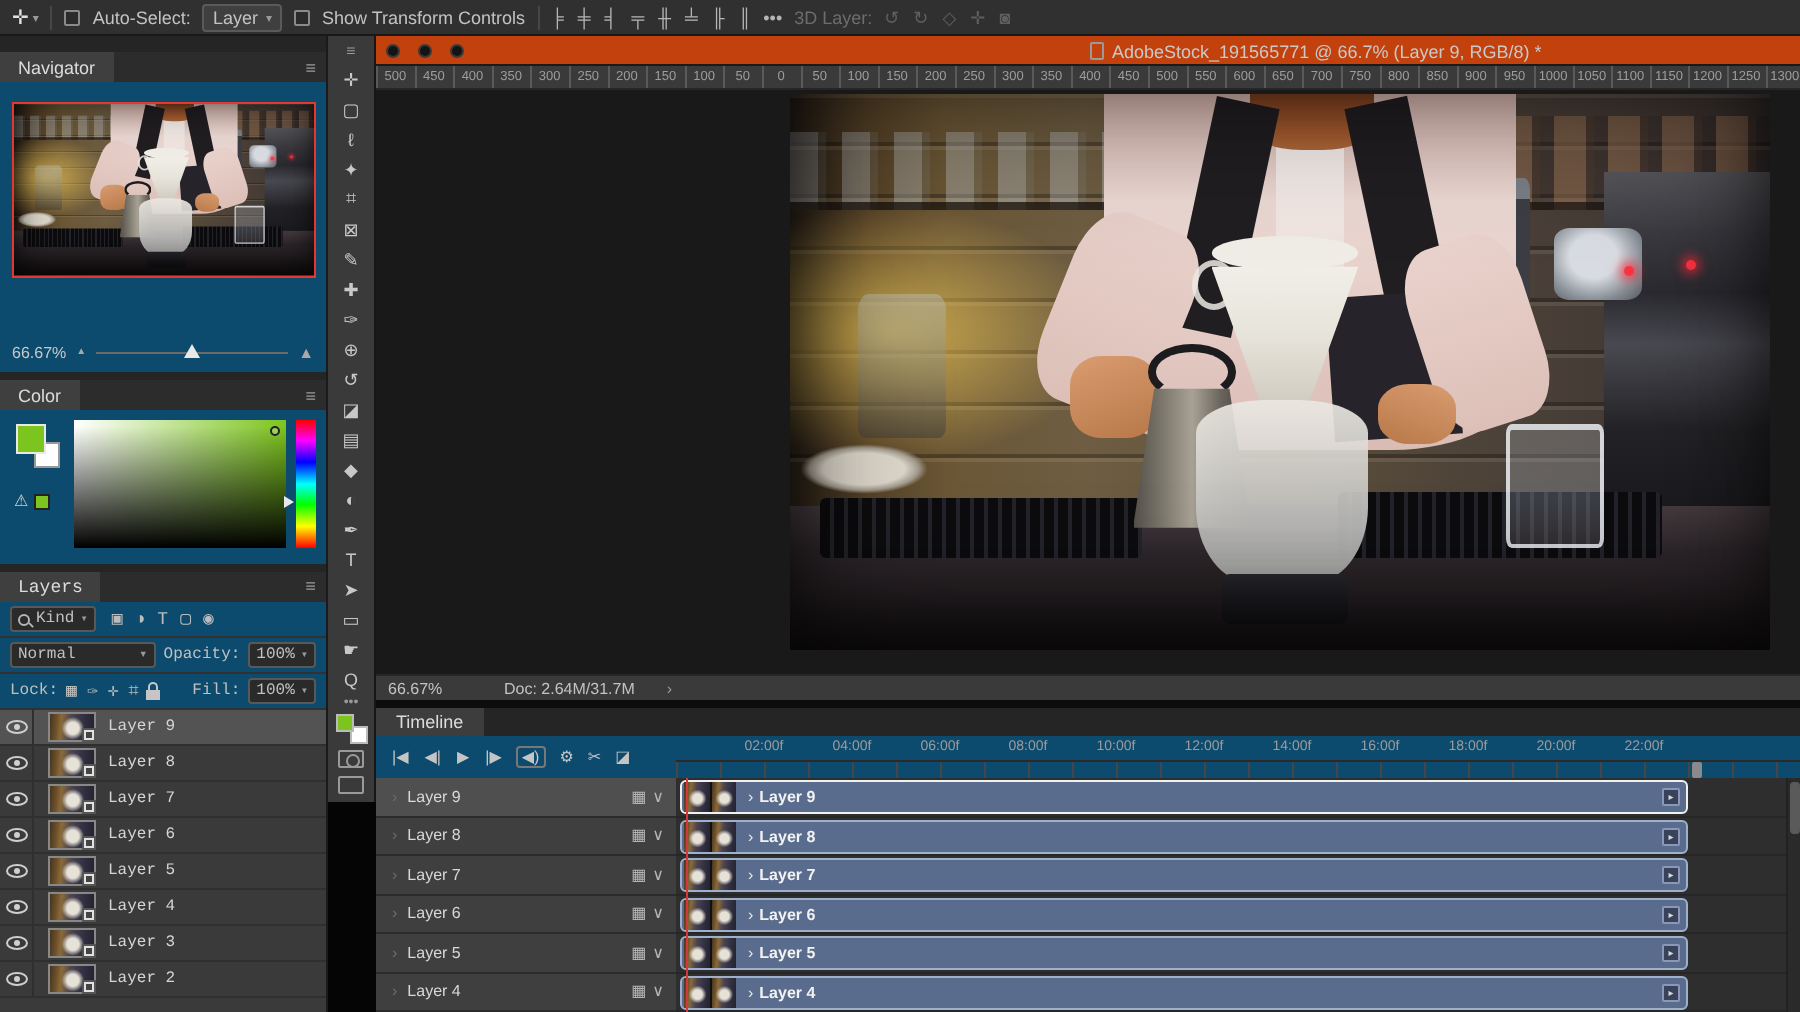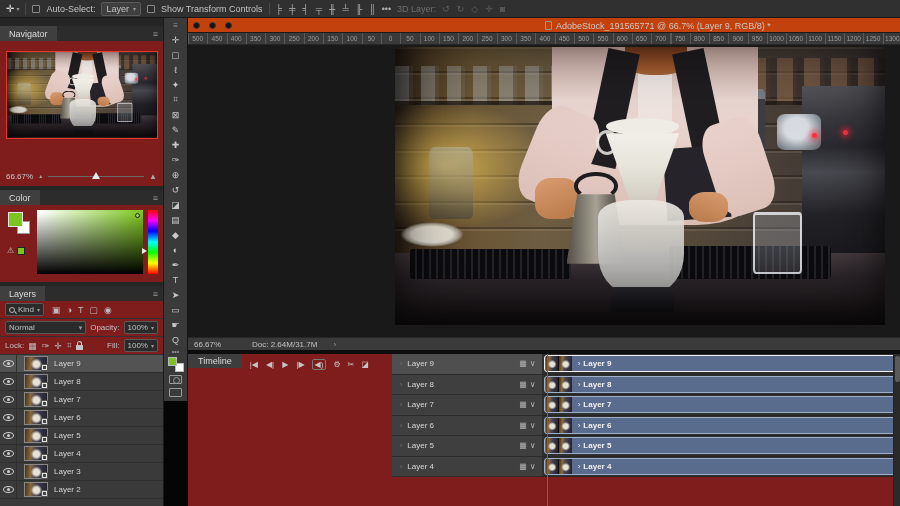--- a/index.html
+++ b/index.html
@@ -19,21 +19,21 @@
   .ob-icons{ display:flex; gap:7px; font-size:9px; color:#b5b5b5; }
   .dim{ color:#6d6d6d; }
   .ob-3d-icons{ display:flex; gap:7px; font-size:9px; color:#5f5f5f; }
 
   
   .workspace{ display:flex; height:488px; }
 
   
   .left-col{ width:164px; background:#252525; padding-top:8px; display:flex; flex-direction:column;
     border-right:1px solid #1a1a1a; }
-  .panel{ background:#7f1d1d; display:flex; flex-direction:column; margin-bottom:4px; }
+  .panel{ background:#0c4a6e; display:flex; flex-direction:column; margin-bottom:4px; }
   .panel-head{ height:15px; background:#2c2c2c; display:flex; align-items:center; }
   .panel-tab{ background:#3f3f3f; height:15px; display:flex; align-items:center; padding:0 9px;
     font-size:9px; color:#dcdcdc; }
   .panel-menu{ margin-left:auto; padding-right:5px; color:#9a9a9a; font-size:9px; }
 
   .panel-nav{ height:160px; }
   .nav-body{ flex:1; display:flex; flex-direction:column; align-items:center; padding-top:10px; }
   .nav-thumb{ width:152px; height:88px; border:1px solid #e5372e; overflow:hidden; position:relative; }
   .nav-thumb .scene{ transform:scale(0.308); transform-origin:0 0; }
   .nav-zoomrow{ margin-top:auto; width:100%; display:flex; align-items:center; gap:5px;
@@ -58,21 +58,21 @@
   .sat-box{ flex:1; position:relative;
     background:linear-gradient(to top, #000, rgba(0,0,0,0) 95%),
                linear-gradient(to right, #fff, #7cc41e); }
   .sat-marker{ position:absolute; right:3px; top:3px; width:5px; height:5px; border:1px solid #222;
     border-radius:50%; background:rgba(255,255,255,.25); }
   .hue-strip{ width:10px; position:relative;
     background:linear-gradient(180deg,#f00 0%,#f0f 16%,#00f 33%,#0ff 50%,#0f0 66%,#ff0 83%,#f00 100%); }
   .hue-marker{ position:absolute; left:-6px; top:60%; width:0; height:0;
     border-top:3px solid transparent; border-bottom:3px solid transparent; border-left:5px solid #e8e8e8; }
 
-  .panel-layers{ flex:1; margin-bottom:0; }
+  .panel-layers{ flex:1; margin-bottom:0;font-family:Liberation Mono, monospace; }
   .lp-row{ display:flex; align-items:center; gap:4px; padding:0 5px; height:18px;
     border-bottom:1px solid #313131; font-size:8px; color:#c0c0c0; }
   .lp-box{ display:flex; align-items:center; gap:3px; background:#2a2a2a; border:1px solid #585858;
     border-radius:2px; padding:1px 3px; height:13px; }
   .mag{ position:relative; width:6px; height:6px; border:1px solid #b5b5b5; border-radius:50%; }
   .mag::after{ content:''; position:absolute; width:3px; height:1px; background:#b5b5b5;
     transform:rotate(45deg); right:-3px; bottom:-1px; }
   .lp-filter-icons{ display:flex; gap:6px; margin-left:4px; font-size:9px; color:#bcbcbc; }
   .sel-caret{ font-size:7px; color:#999; margin-left:auto; }
   .lock-icons{ display:flex; gap:5px; align-items:center; font-size:9px; color:#bcbcbc; }
@@ -201,21 +201,21 @@
     background:linear-gradient(180deg,rgba(200,215,225,.22),rgba(170,180,195,.3) 60%,rgba(120,110,115,.35)); }
   .sc-vign{ inset:0; box-shadow:inset 0 0 70px rgba(0,0,0,.55), inset 0 -14px 30px rgba(0,0,0,.5); }
 
   .status-bar{ height:13px; background:#3a3a3a; border-top:1px solid #262626; display:flex;
     align-items:center; font-size:8px; color:#c3c3c3; }
   .status-zoom{ padding-left:6px; width:58px; }
   .status-doc{ padding-left:6px; }
   .status-chev{ margin-left:16px; color:#9a9a9a; }
 
   
-  .timeline{ height:156px; display:flex; border-top:4px solid #0d0d0d; background:#7f1d1d; }
+  .timeline{ height:156px; display:flex; flex-direction:column; border-top:4px solid #0d0d0d; background:#0c4a6e; }
   .tl-tabrow{ height:14px; background:#252525; display:flex; }
   .tl-tab{ background:#3d3d3d; padding:0 10px; font-size:9px; color:#dcdcdc; display:flex; align-items:center; }
   .tl-head{ height:21px; display:flex; }
   .tl-controls{ width:150px; display:flex; align-items:center; gap:7px; padding-left:8px;
     font-size:8px; color:#c5c5c5; }
   .tl-controls .audio{ border:1px solid #787878; border-radius:2px; padding:0 2px; }
   .tl-rulerzone{ flex:1; position:relative; overflow:hidden; }
   .tl-ruler{ position:absolute; left:0; top:0; right:0; height:12px; display:flex; padding-left:22px; }
   .tl-ruler span{ flex:0 0 44px; text-align:center; font-size:7px; color:#9c9c9c; line-height:12px; }
   .tl-ticklane{ position:absolute; left:0; top:12px; right:0; height:9px; border-top:1px solid #2a2a2a;

